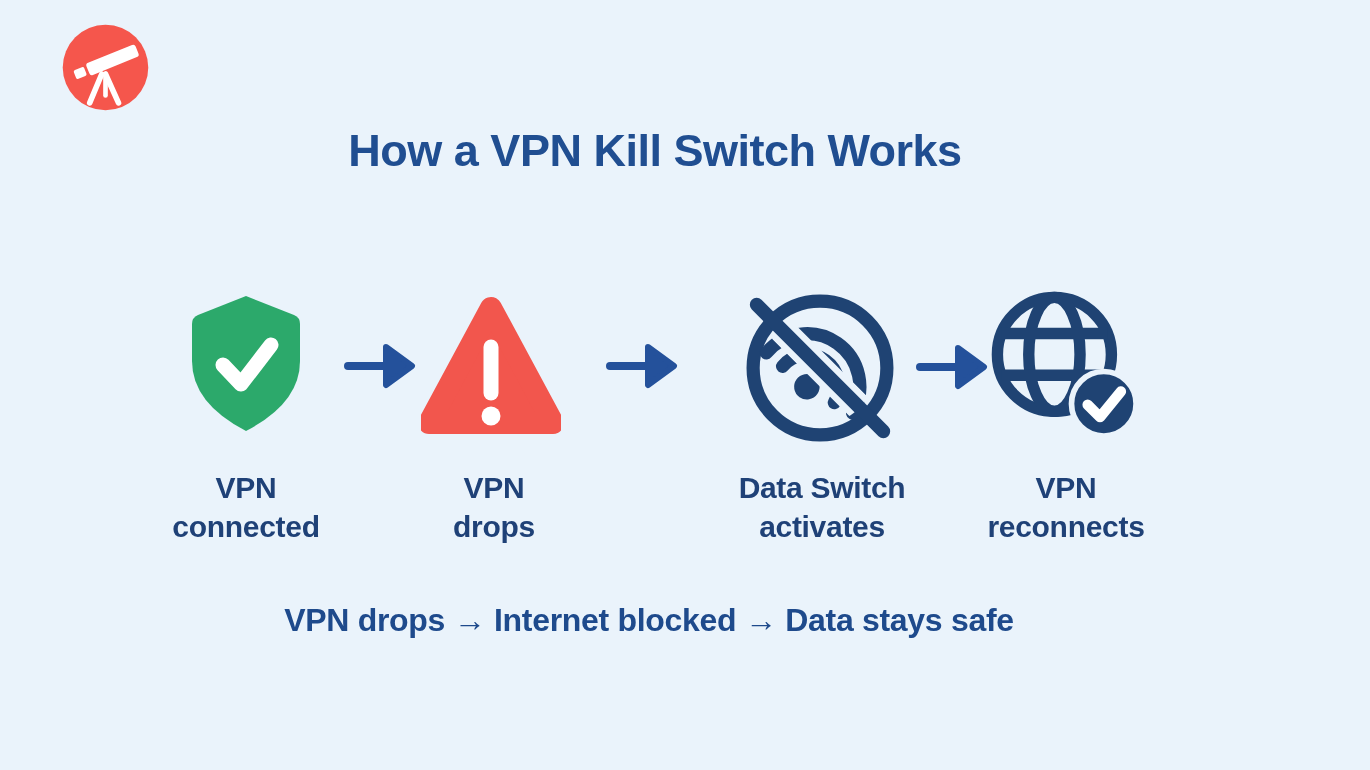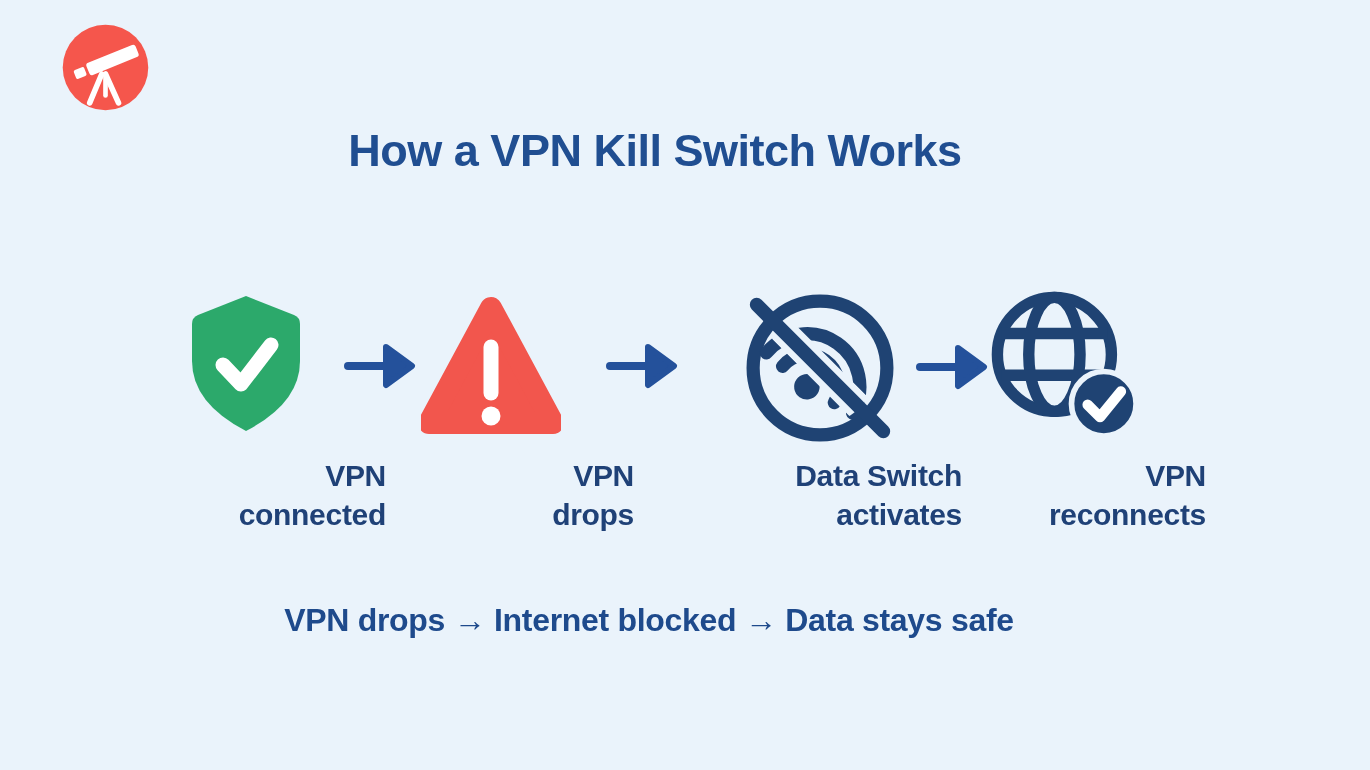--- a/index.html
+++ b/index.html
@@ -35,23 +35,23 @@
   .icon-shield   { left: 185px; top: 291px; width: 122px; height: 146px; }
   .icon-triangle { left: 421px; top: 292px; width: 140px; height: 148px; }
   .icon-wifi     { left: 732px; top: 280px; width: 176px; height: 176px; }
   .icon-globe    { left: 986px; top: 286px; width: 152px; height: 152px; }
   .arrow { position: absolute; width: 78px; height: 52px; }
   .arrow-1 { left: 342px; top: 340px; }
   .arrow-2 { left: 604px; top: 340px; }
   .arrow-3 { left: 914px; top: 341px; }
   .step-label {
     position: absolute;
-    top: 456px;
+    top: 468px;
     width: 280px;
-    text-align: right;
+    text-align: center;
     white-space: pre-line;
     font-size: 30px;
     line-height: 39px;
     font-weight: bold;
     letter-spacing: -0.3px;
     color: #1F4177;
   }
   .label-1 { left: 106px; }
   .label-2 { left: 354px; }
   .label-3 { left: 682px; }

